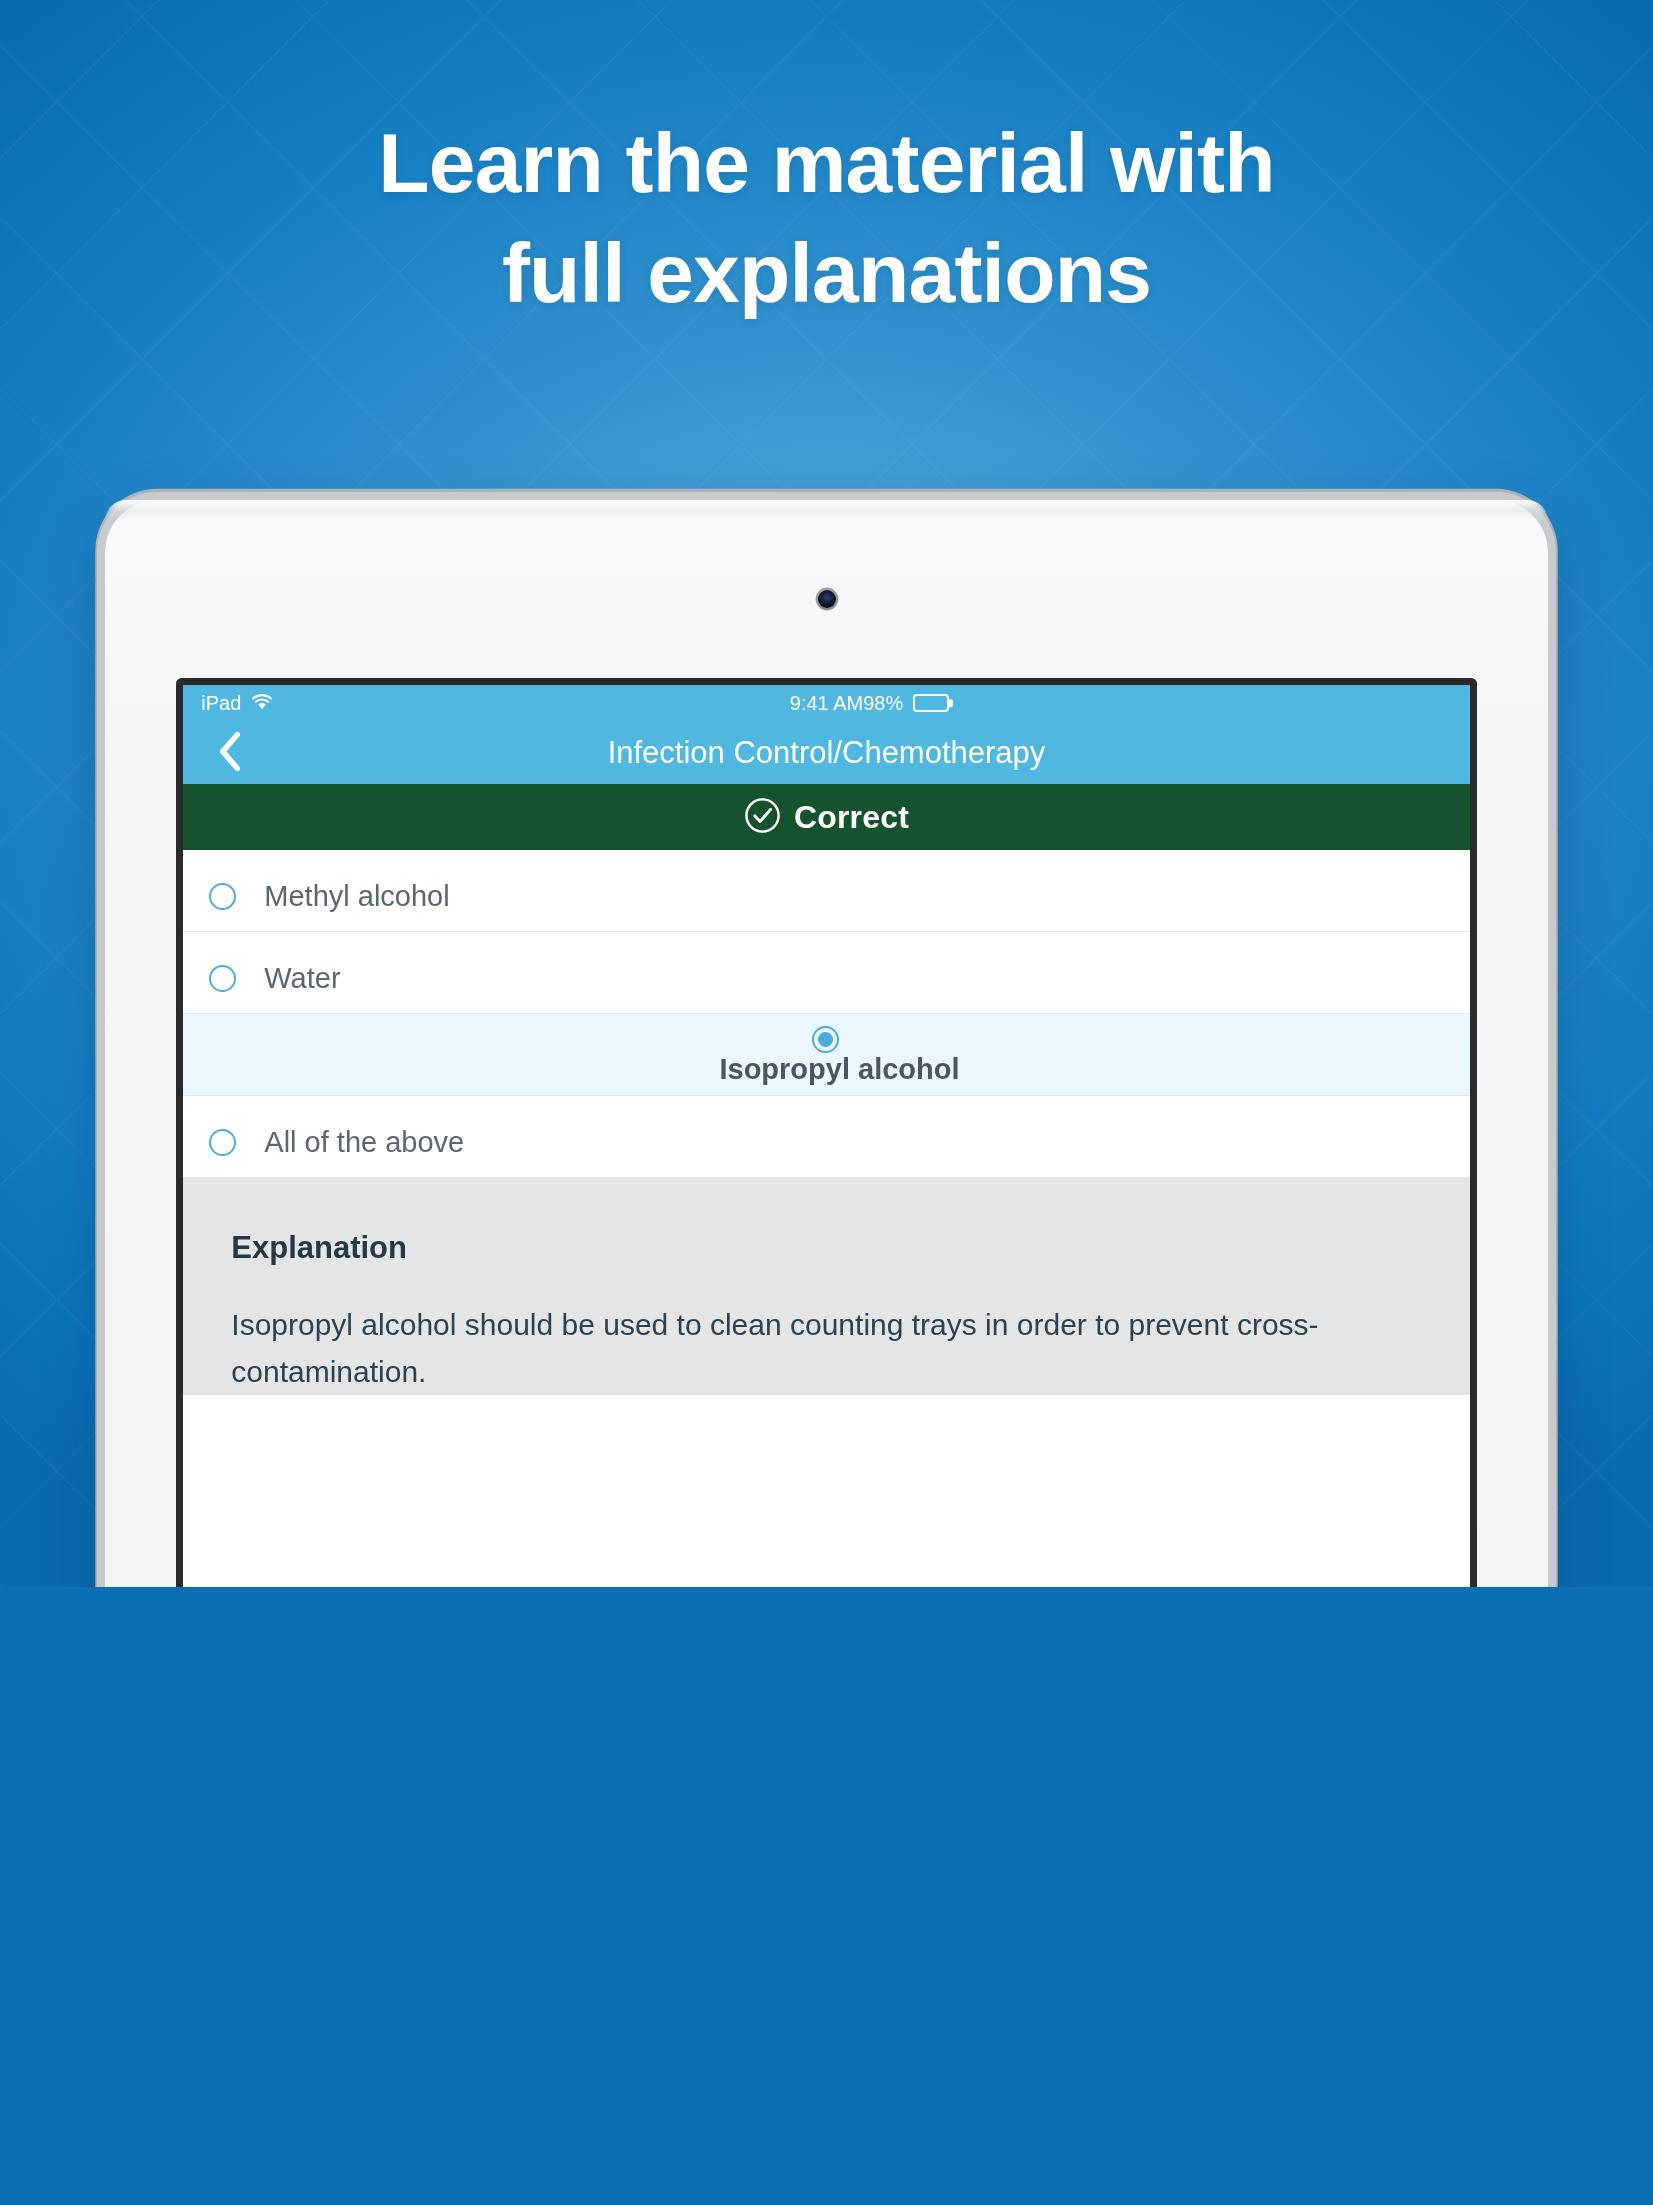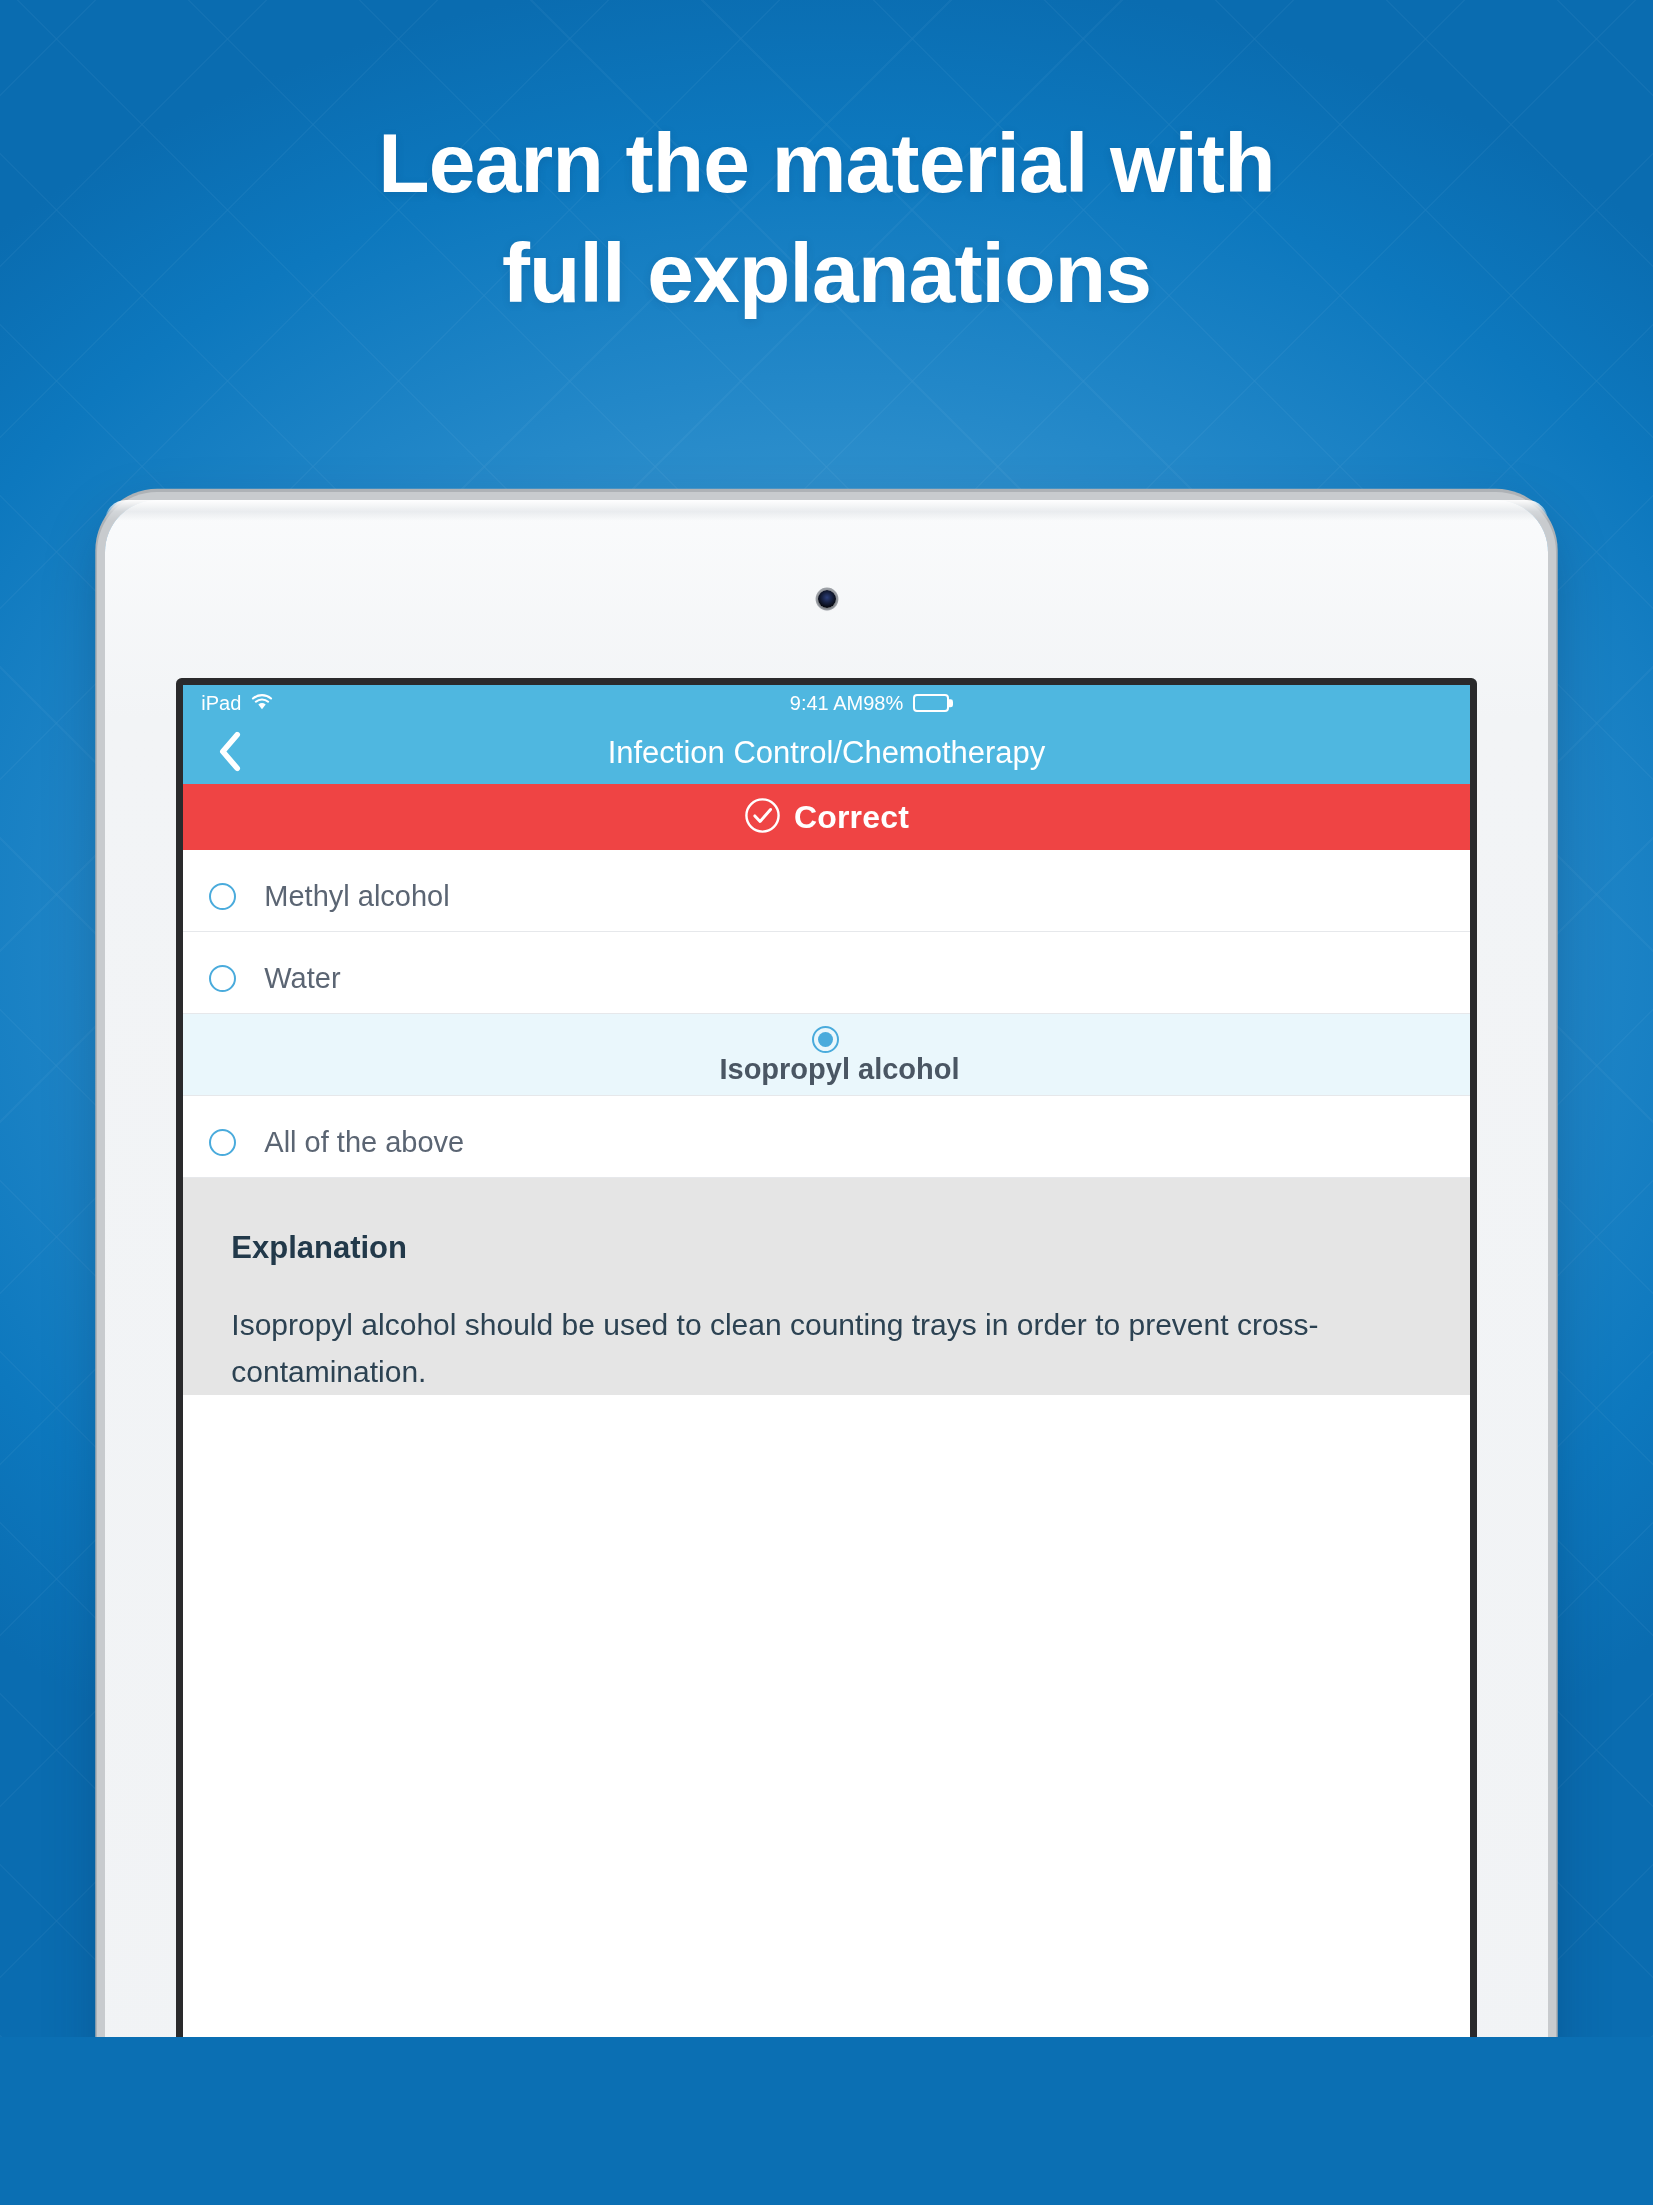--- a/index.html
+++ b/index.html
@@ -4,21 +4,21 @@
 <style>
   html, body {
     margin: 0;
     padding: 0;
     background: #0b6fb3;
   }
 
   #screen {
     position: relative;
     width: 1653px;
-    height: 2037px;
+    height: 1587px;
     overflow: hidden;
     font-family: "Liberation Sans", sans-serif;
     background:
       radial-gradient(ellipse 1211px 969px at 50% 46%, #55a8d8 0%, #3f9bd2 28%, #2287c8 58%, #0d78be 82%, #0a6cb0 100%),
       #0b6fb3;
   }
 
   
   #bg-pattern {
     position: absolute;
@@ -177,21 +177,21 @@
     width: 100%;
     text-align: center;
     font-size: 31px;
     color: #ffffff;
     font-weight: 400;
   }
 
   
   #result-banner {
     height: 66px;
-    background: #ef4444;
+    background: #14532d;
     display: flex;
     align-items: center;
     justify-content: center;
     gap: 13px;
     color: #ffffff;
   }
   #result-banner .banner-label {
     font-size: 32px;
     font-weight: 700;
     letter-spacing: 0.2px;

